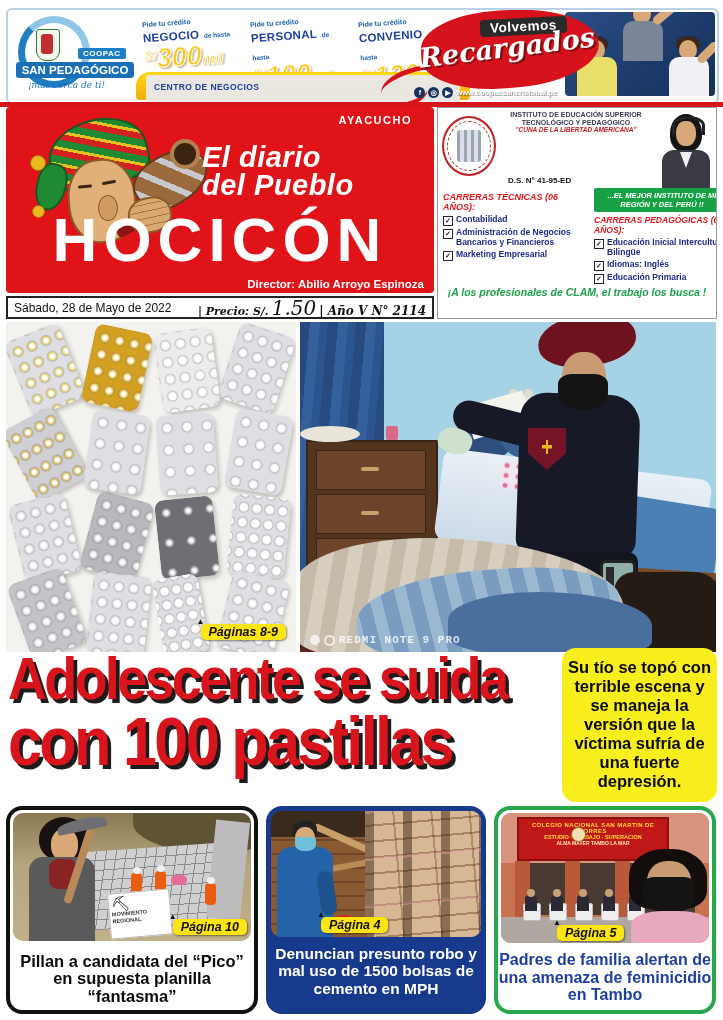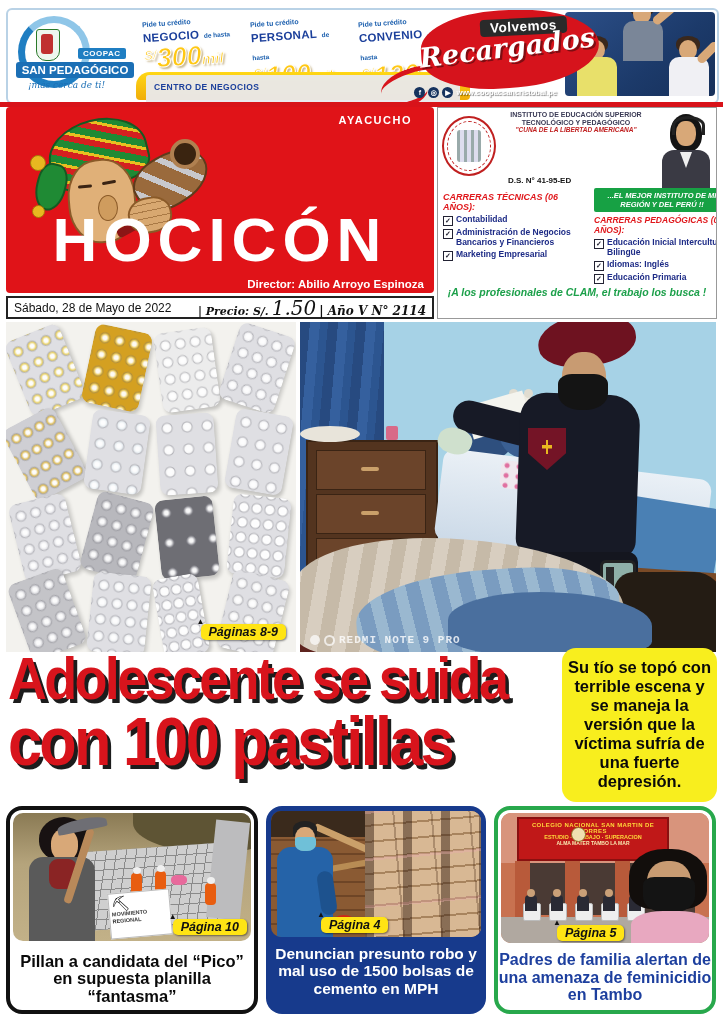--- a/index.html
+++ b/index.html
@@ -371,20 +371,24 @@
       <div class="pompom" style="left:12px;top:86px;width:11px;height:11px;"></div>
       <div class="face"></div>
       <div class="eye" style="left:58px;top:66px;transform:rotate(-6deg);"></div>
       <div class="eye" style="left:82px;top:62px;transform:rotate(-10deg);"></div>
       <div class="nose"></div>
       <div class="horn"></div>
       <div class="horn-bell"></div>
       <div class="pipe"></div>
       <div class="hand"></div>
     </div>
+    <div class="tagline">
+      <div>El diario</div>
+      <div>del Pueblo</div>
+    </div>
     <div class="mast-title">HOCICÓN</div>
     <div class="director">Director: Abilio Arroyo Espinoza</div>
   </div>
 
   <div class="datebar">
     <span class="date-text">Sábado, 28 de Mayo de 2022</span>
     <span class="price-group">
       <span class="price-label">| Precio: S/.</span>
       <span class="price-value">1.50</span>
       <span class="edition">| Año V  N° 2114</span>

